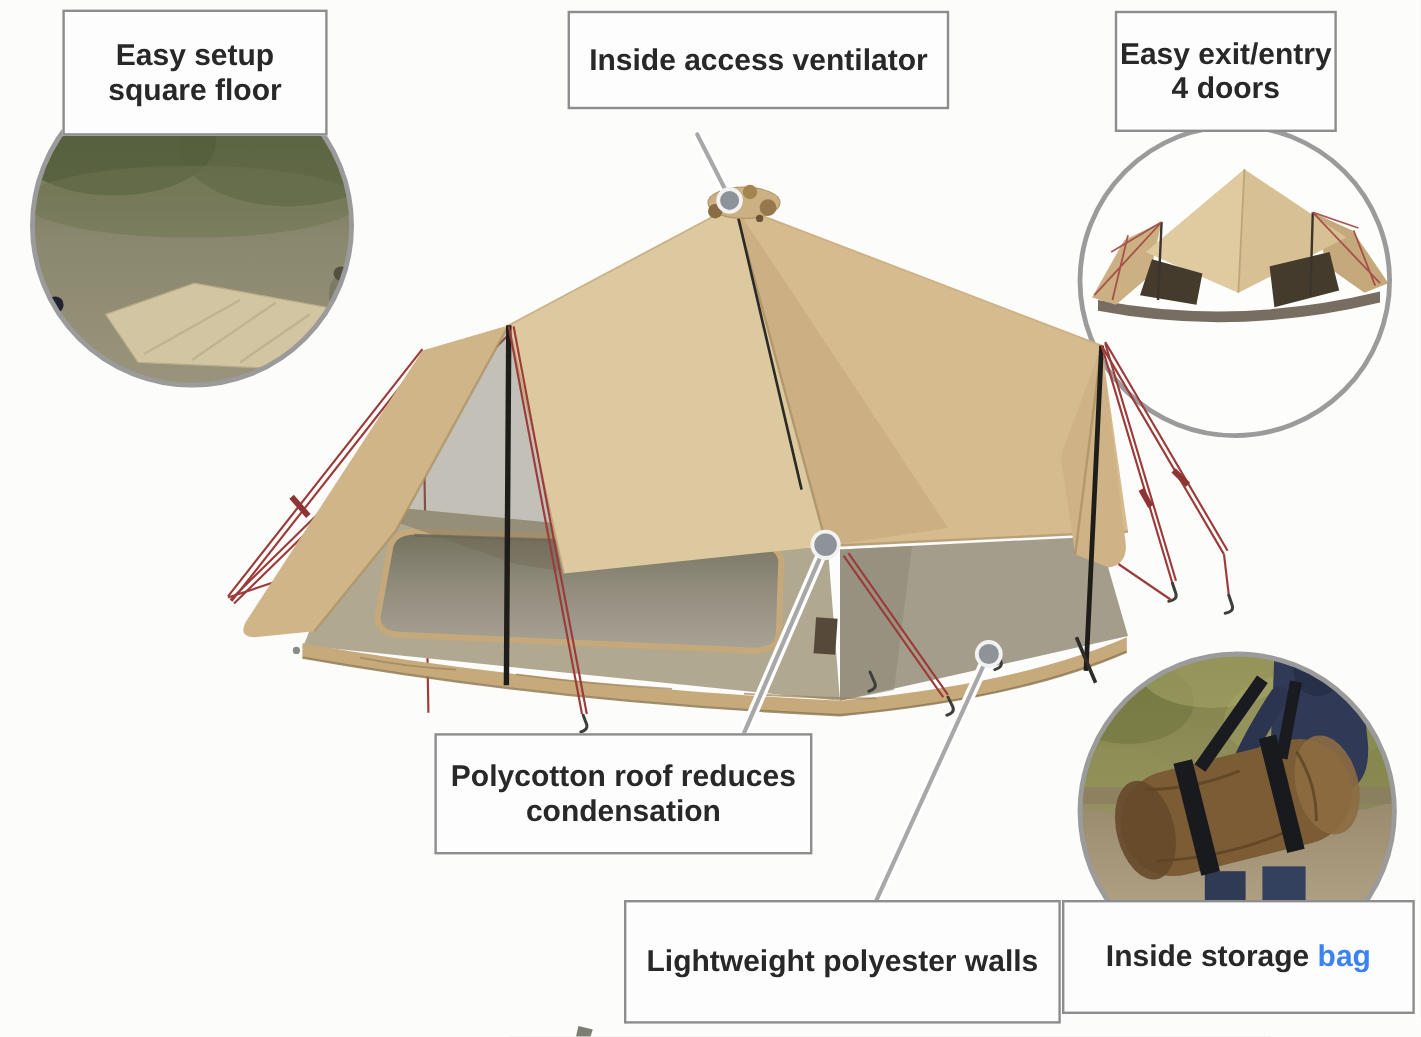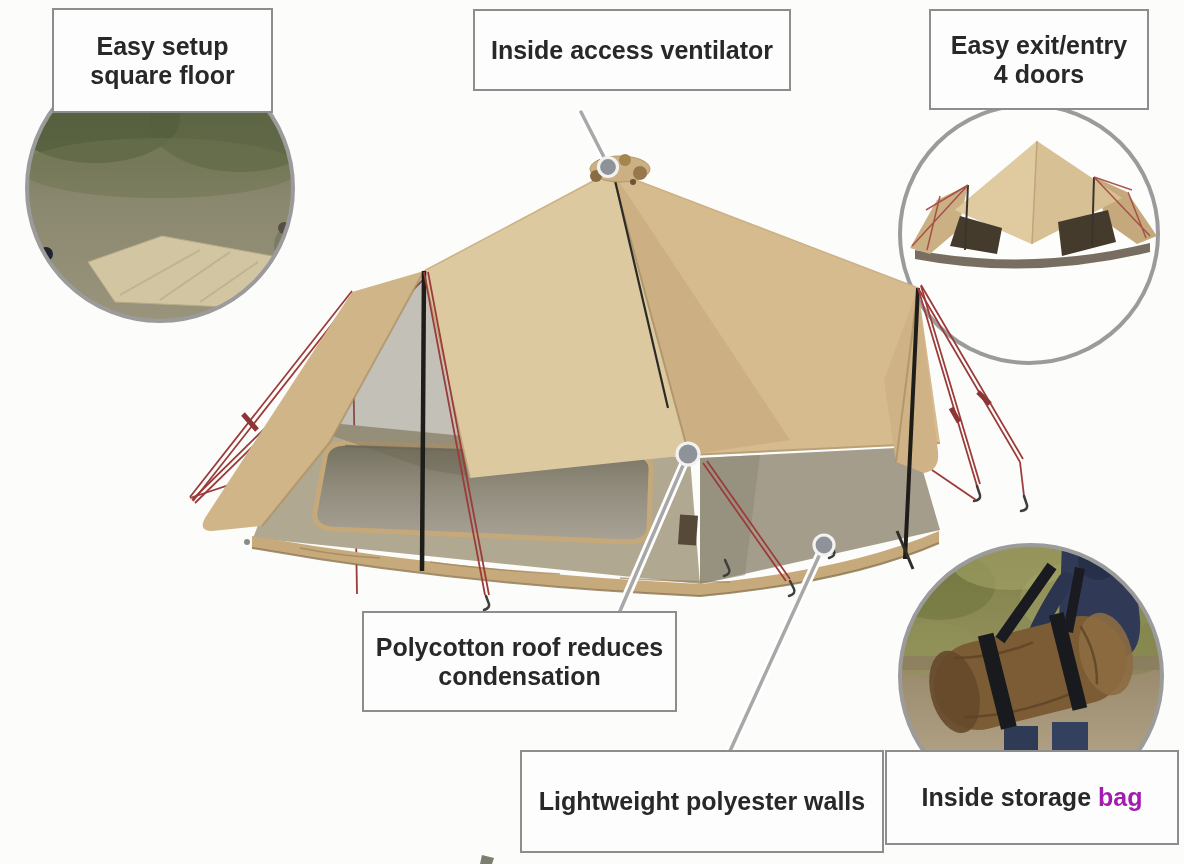--- a/index.html
+++ b/index.html
@@ -3,21 +3,21 @@
 <meta charset="utf-8">
 <style>
   html,body{margin:0;padding:0;background:#e8e8e8;}
   .stage{position:relative;width:1184px;height:864px;background:#fcfcfb;overflow:hidden;
          font-family:"Liberation Sans",sans-serif;}
   .art{position:absolute;left:0;top:0;width:1184px;height:864px;}
   .callout{position:absolute;display:flex;align-items:center;justify-content:center;
            text-align:center;background:#fdfdfd;border:2px solid #8d8d8d;color:#282828;
            font-weight:bold;font-size:25px;line-height:1.16;white-space:pre-line;
            box-sizing:border-box;z-index:5;}
-  .callout .faded{color:#a21caf;}
+  .callout .faded{color:#3b82f6;}
   
   .rope{stroke:#9c3c3a;stroke-width:1.8;fill:none;}
   .ropeT{stroke:#8d3534;stroke-width:5;fill:none;}
   .hook{stroke:#3f3e3a;stroke-width:2.5;fill:none;stroke-linecap:round;}
   .case{stroke:#ffffff;stroke-width:9;fill:none;stroke-linecap:round;}
   .lead{stroke:#a8a8a8;stroke-width:3.5;fill:none;stroke-linecap:round;}
   .dot{fill:#8e9399;stroke:#f2f2f2;stroke-width:3.2;}
   .cborder{fill:none;stroke:#9b9b9b;stroke-width:4;}
 </style>
 </head>
@@ -217,21 +217,21 @@
 
 <div class="callout" style="left:52px;top:8px;width:221px;height:105px;">
   <span>Easy setup
 square floor</span>
 </div>
 
 <div class="callout" style="left:473px;top:9px;width:318px;height:82px;">
   <span>Inside access ventilator</span>
 </div>
 
-<div class="callout" style="left:929px;top:9px;width:220px;height:101px;">
+<div class="callout" style="left:929px;top:9px;width:185px;height:101px;">
   <span>Easy exit/entry
 4 doors</span>
 </div>
 
 <div class="callout" style="left:362px;top:611px;width:315px;height:101px;text-align:center;">
   <span>Polycotton roof reduces
 condensation</span>
 </div>
 
 <div class="callout" style="left:520px;top:750px;width:364px;height:103px;">

